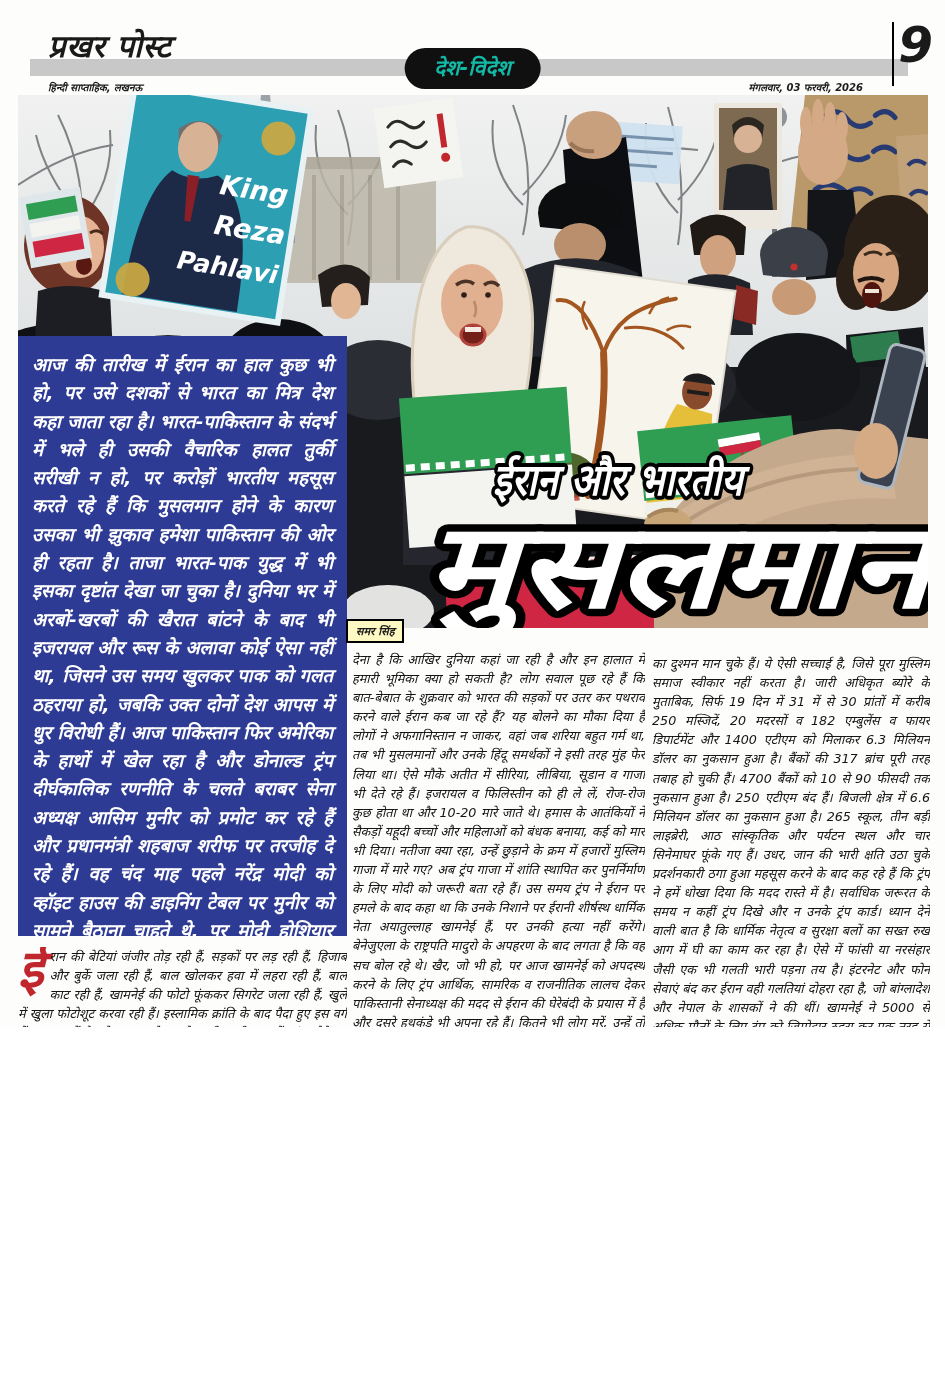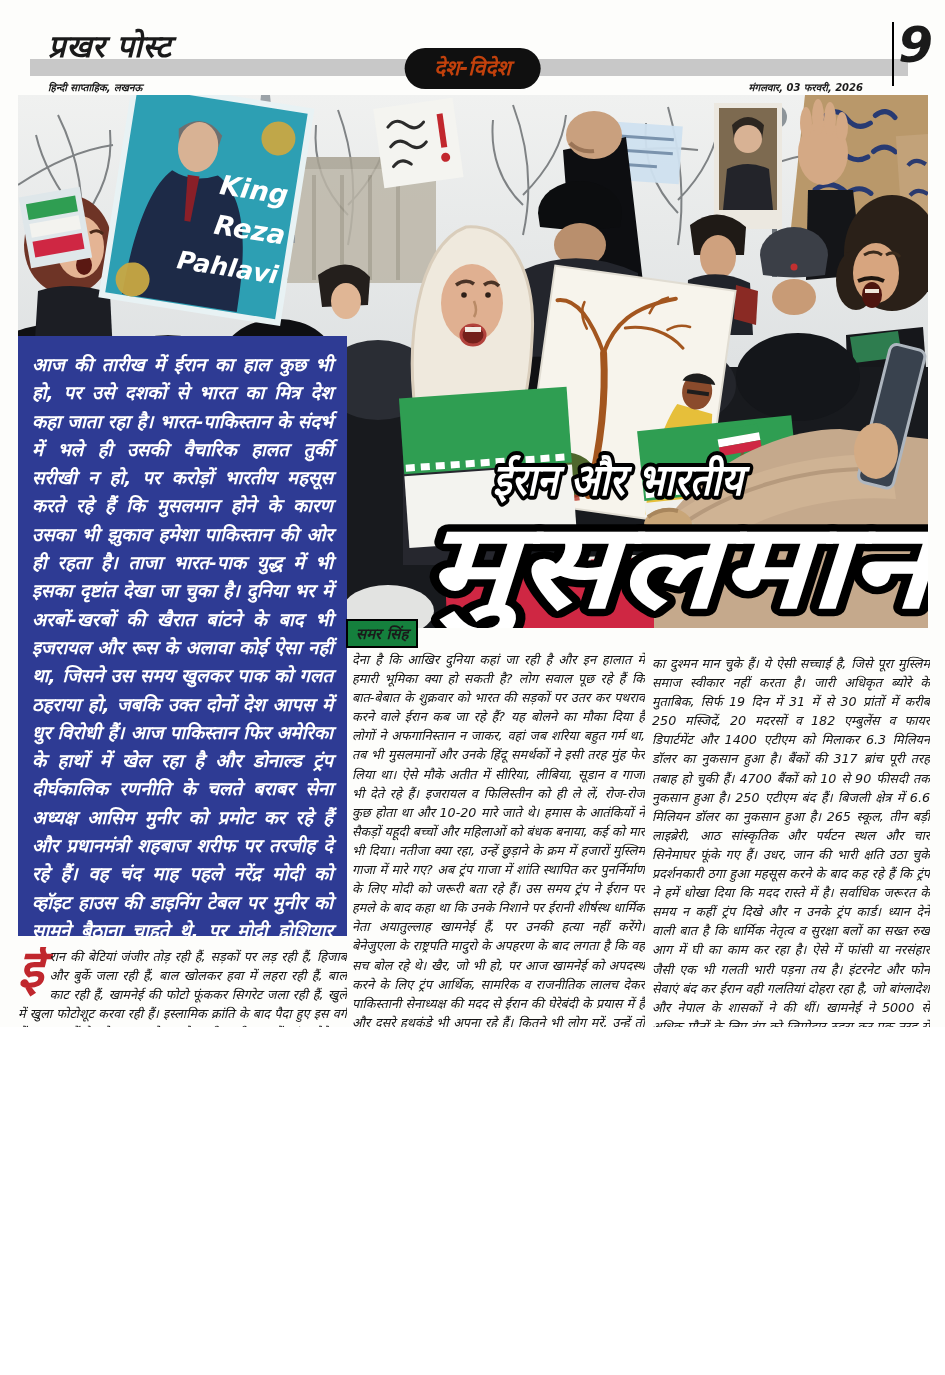--- a/index.html
+++ b/index.html
@@ -8,40 +8,40 @@
   }
   *{margin:0;padding:0;box-sizing:border-box;}
   html,body{background:#ffffff;}
   body{font-family:"DejaVu Sans",sans-serif;color:var(--ink);}
   .page{position:relative;width:945px;height:1027px;background:#fdfdfb;overflow:hidden;font-style:italic;}
 
   
   .masthead{position:absolute;left:48px;top:24px;font-size:31px;font-weight:800;letter-spacing:.5px;}
   .gray-bar{position:absolute;left:30px;top:59px;width:878px;height:17px;background:var(--bar_gray);}
   .masthead-sub{position:absolute;left:48px;top:80px;font-size:10px;font-weight:700;}
-  .section-badge{position:absolute;left:50%;transform:translateX(-50%);top:48px;background:var(--badge_bg);color:#c2410c;
+  .section-badge{position:absolute;left:50%;transform:translateX(-50%);top:48px;background:var(--badge_bg);color:#14b8a6;
     font-size:21px;font-weight:800;padding:5px 30px 8px;border-radius:22px;}
   .date-line{position:absolute;right:82px;top:80px;font-size:10px;font-weight:700;margin-left:15px;}
   .pageno-wrap{position:absolute;right:12px;top:18px;display:flex;align-items:flex-start;}
   .pageno-bar{width:2.5px;height:64px;background:#000;margin-right:4px;margin-top:4px;}
   .pageno{font-size:50px;font-weight:800;line-height:1.1;}
 
   
   .photo{position:absolute;left:18px;top:95px;width:910px;height:533px;overflow:hidden;background:#dadde0;}
   .photo svg{display:block;}
   .headline-layer{position:absolute;left:18px;top:95px;width:910px;height:533px;pointer-events:none;}
 
   
   .intro-box{position:absolute;left:18px;top:336px;width:329px;height:600px;background:var(--intro_box);
     padding:15px 14px;z-index:4;overflow:hidden;}
   .intro-box p{color:#fff;font-size:18.5px;font-weight:700;line-height:28.3px;text-align:justify;}
 
   
-  .byline-box{position:absolute;left:346px;top:619px;z-index:5;background:#15803d;border:2px solid #000;
-    font-size:15px;font-weight:800;padding:2px 8px 3px;}
+  .byline-box{position:absolute;left:346px;top:619px;z-index:5;background:#fef9c3;border:2px solid #000;
+    font-size:11px;font-weight:800;padding:2px 8px 3px;}
 
   
   .col{position:absolute;font-size:12.7px;line-height:19.1px;text-align:justify;overflow:hidden;color:#141414;}
   .col1{left:18px;top:947px;width:329px;height:400px;}
   .col2{left:352px;top:650px;width:293px;height:698px;}
   .col3{left:652px;top:654px;width:278px;height:692px;}
   .dropcap{float:left;font-size:52px;line-height:40px;font-weight:800;color:var(--drop_cap);
     margin:2px 6px 0 0;}
 </style>
 </head>

